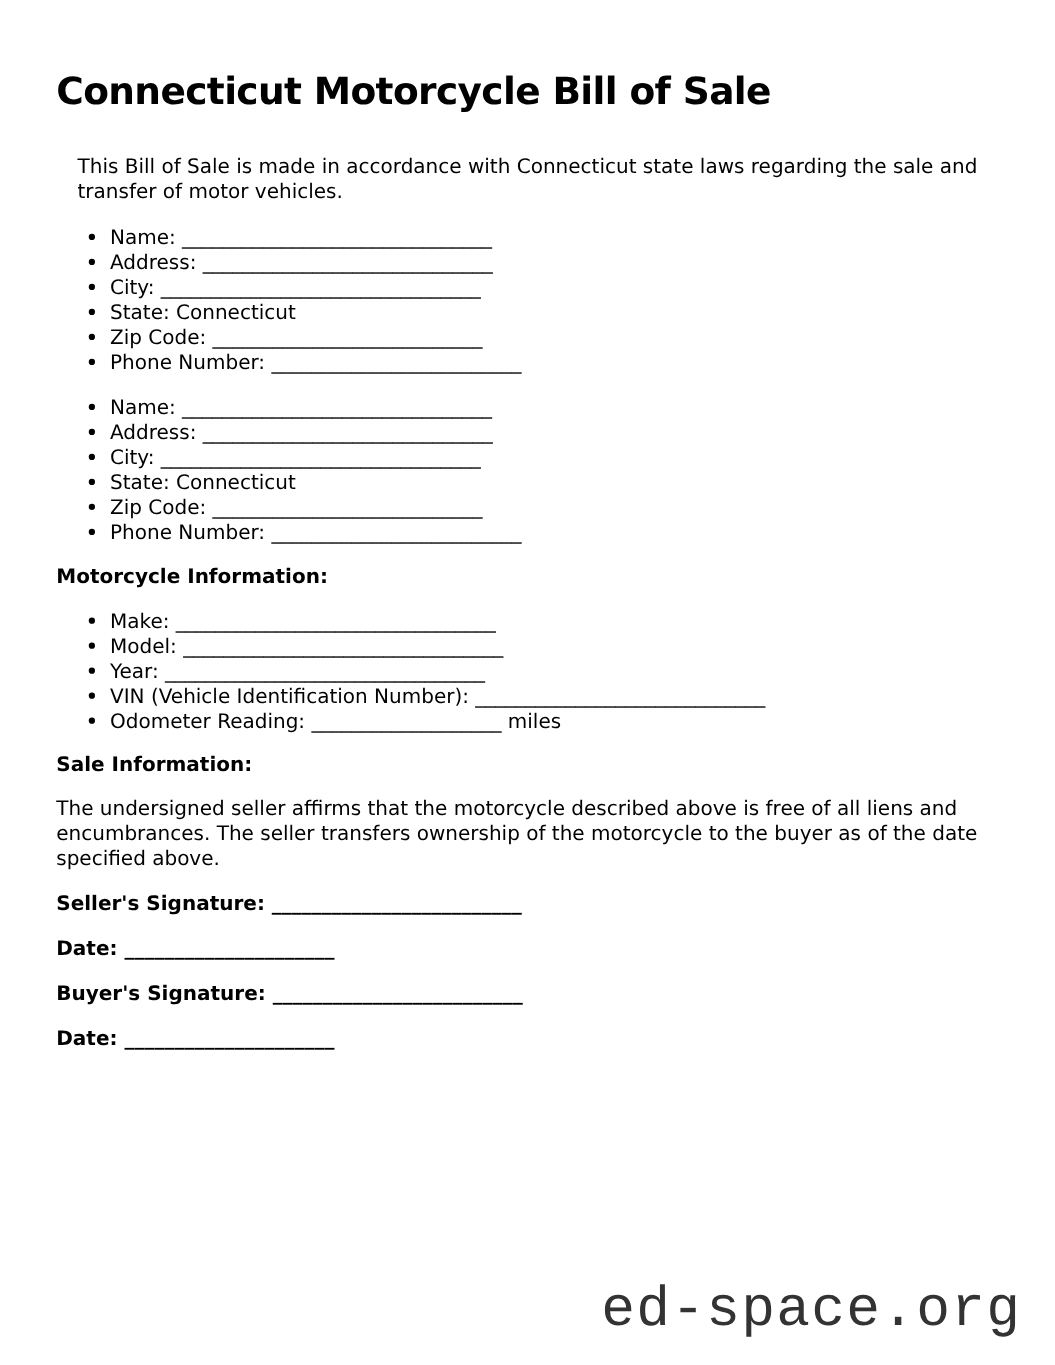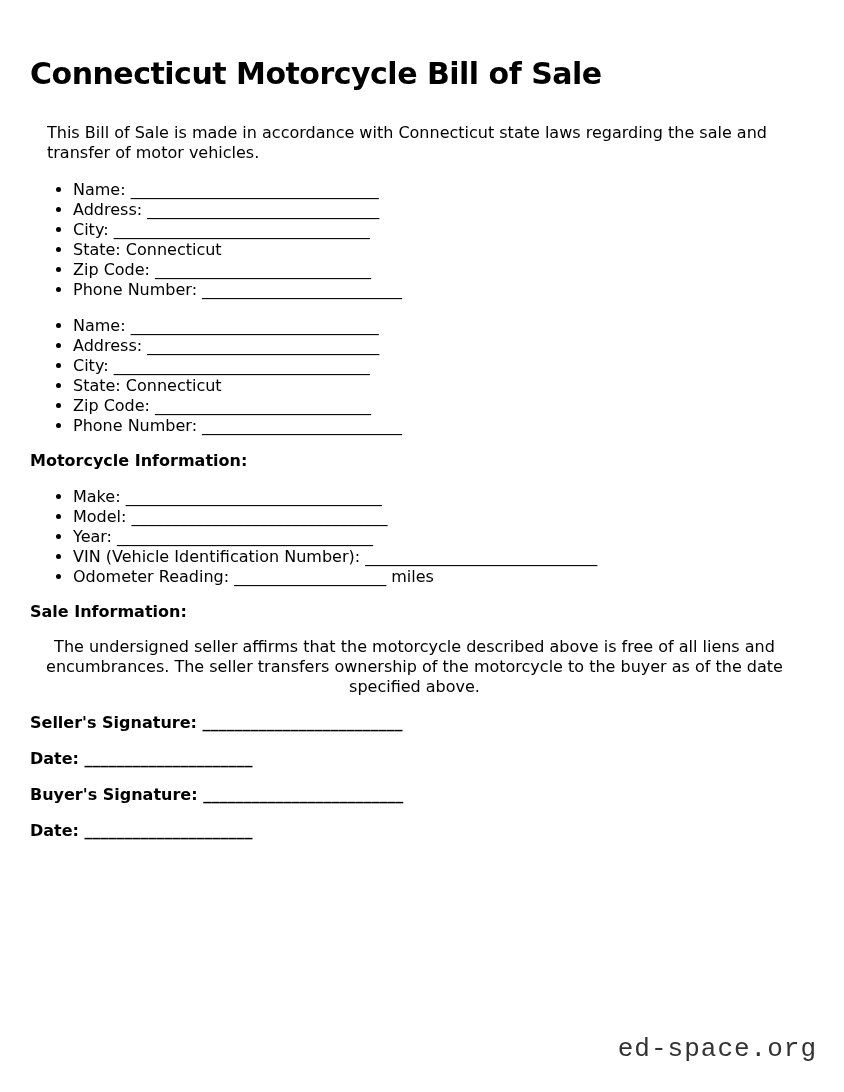--- a/index.html
+++ b/index.html
@@ -13,21 +13,21 @@
     height: 1092px;
     background: #ffffff;
     color: #000000;
     font-family: "DejaVu Sans", "Liberation Sans", sans-serif;
     font-size: 16px;
     line-height: 20px;
     overflow: hidden;
     box-sizing: border-box;
   }
   .content {
-    padding: 56px 45px 0 30px;
+    padding: 56px 45px 0 45px;
   }
   h1.doc-title {
     font-size: 30px;
     line-height: 35px;
     font-weight: bold;
     margin: 0 0 32px 0;
     letter-spacing: -0.5px;
   }
   p {
     margin: 0;
@@ -42,32 +42,31 @@
   ul.field-list {
     list-style-type: disc;
     margin: 16px 0 0 0;
     padding: 0 0 0 43px;
   }
   ul.field-list li {
     line-height: 20px;
   }
   p.affirmation {
     margin: 15px 0 0 0;
-    text-align: center;
   }
   p.signature-line {
     font-weight: bold;
     margin: 16px 0 0 0;
   }
   .watermark {
     position: absolute;
     top: 1031px;
     right: 27px;
     font-family: "Liberation Mono", "DejaVu Sans Mono", monospace;
-    font-size: 26px;
+    font-size: 45px;
     line-height: 36px;
     letter-spacing: 1px;
     font-weight: normal;
   }
 </style>
 </head>
 <body>
 
 <div class="doc">
   <div class="content">

